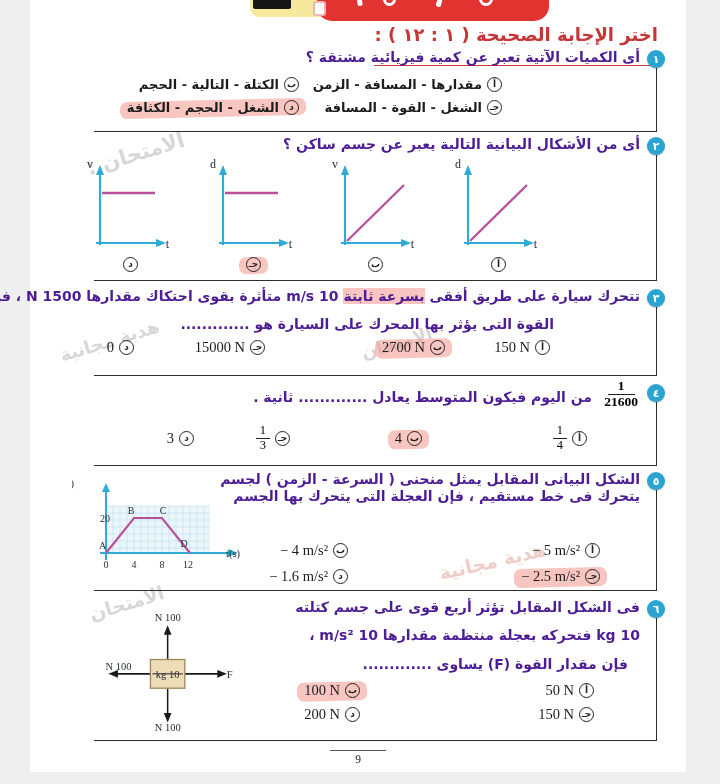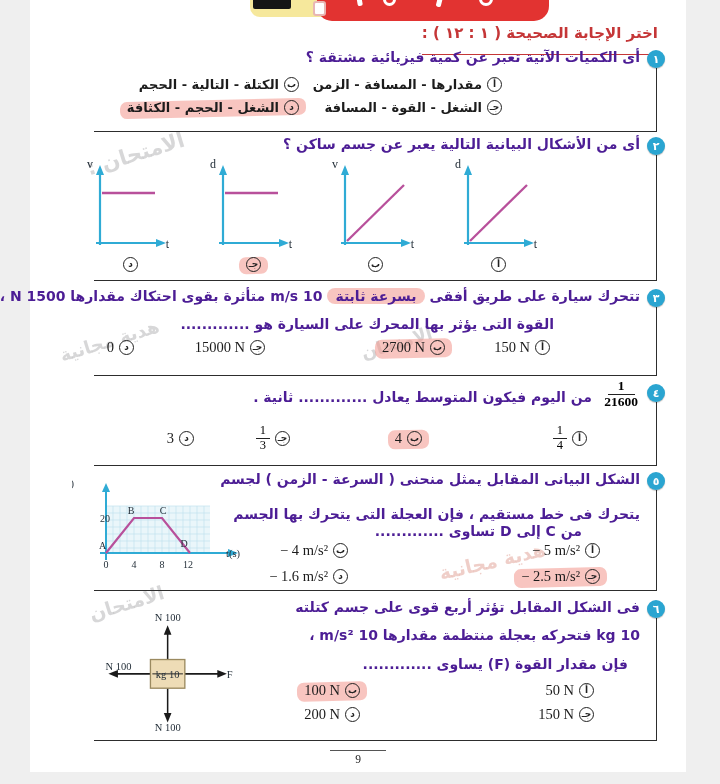--- a/index.html
+++ b/index.html
@@ -10,35 +10,35 @@
   
   .banner-yellow { position:absolute; left:220px; top:0; width:84px; height:17px; background:#f6e89c; border-radius:0 0 10px 10px; }
   .banner-black  { position:absolute; left:223px; top:0; width:38px; height:9px; background:#151515; border-radius:0 0 2px 2px; }
   .banner-red    { position:absolute; left:287px; top:0; width:232px; height:21px; background:#e23331; border-radius:0 0 15px 15px; overflow:hidden; }
   .banner-conn   { position:absolute; left:283px; top:1px; width:13px; height:15px; background:#fff; border:2px solid #e8b6b4; border-radius:3px; }
   .bg1 { position:absolute; left:66px; top:-7px; width:13px; height:13px; border:3px solid #fff; border-radius:50%; }
   .bg2 { position:absolute; left:120px; top:-5px; width:5px; height:12px; background:#fff; border-radius:2px; transform:rotate(14deg); }
   .bg3 { position:absolute; left:162px; top:-8px; width:14px; height:14px; border:3px solid #fff; border-radius:50%; }
   .bg4 { position:absolute; left:40px; top:-5px; width:5px; height:11px; background:#fff; border-radius:2px; transform:rotate(-10deg); }
 
-  .hdr { position:absolute; right:28px; top:24px; color:#c53637; font-weight:bold; font-size:15px; border-bottom:1.4px solid #c53637; padding-bottom:12px; }
+  .hdr { position:absolute; right:28px; top:24px; color:#c53637; font-weight:bold; font-size:18px; border-bottom:1.4px solid #c53637; padding-bottom:20px; }
 
   .badge { position:absolute; right:21px; width:18px; height:18px; border-radius:50%; background:#2aa5d1; color:#fff; font-size:11px; font-weight:bold; display:flex; align-items:center; justify-content:center; box-shadow:0 1px 1px rgba(0,0,0,.25); z-index:2; }
   .vline { position:absolute; right:29px; border-right:1.7px solid #2d2d2d; }
   .bline { position:absolute; left:64px; right:29px; border-bottom:1.8px solid #2d2d2d; }
 
   .qtext { position:absolute; color:#4c1d95; font-weight:bold; font-size:14px; white-space:nowrap; }
   .opt { position:absolute; display:inline-flex; align-items:center; direction:rtl; white-space:nowrap; z-index:1; }
   .circ { width:15px; height:15px; border:1.3px solid #222; border-radius:50%; display:inline-flex; align-items:center; justify-content:center; font-size:9px; font-weight:bold; color:#222; margin-left:5px; flex:0 0 15px; line-height:1; }
   .olbl { font-size:13px; font-weight:bold; color:#1c1c1c; }
   .latin { font-family:"Liberation Serif", serif; font-size:14.5px; font-weight:normal; direction:ltr; unicode-bidi:isolate; }
 
   .swipe { }
   .swipe::before { content:""; position:absolute; left:-7px; right:-7px; top:0px; bottom:-2px; background:rgba(242,150,140,.55); border-radius:7px; transform:rotate(-1.4deg); z-index:-1; }
-  .hl-inline { background:rgba(242,150,140,.55); border-radius:8px; padding:0 8px; }
+  .hl-inline { background:rgba(242,150,140,.55); border-radius:0; padding:0 0; }
 
   .frac { display:inline-flex; flex-direction:column; align-items:center; font-family:"Liberation Serif", serif; font-size:12.5px; line-height:1.1; vertical-align:middle; direction:ltr; }
   .frac .fnum { border-bottom:1.2px solid #222; padding:0 4px; }
   .bigfrac { position:absolute; right:48px; top:379px; font-weight:bold; font-size:13.5px; }
   .bigfrac .fnum { padding:0 10px; }
 
   .minigraph { position:absolute; top:157px; }
   .g-circle-row { position:absolute; top:257px; }
 
   .wm { position:absolute; color:rgba(175,175,178,.5); font-size:21px; font-weight:bold; transform:rotate(-17deg); white-space:nowrap; z-index:0; }
@@ -202,22 +202,21 @@
   </span>
   <span class="opt" style="right:492px; top:430px;">
     <span class="circ">د</span>
     <span class="olbl latin">3</span>
   </span>
 
   <div class="badge" style="top:472px;">٥</div>
   <div class="vline" style="top:490px; height:100px;"></div>
   <div class="bline" style="top:590px;"></div>
   <div class="qtext" style="right:46px; top:471px;">الشكل البيانى المقابل يمثل منحنى ( السرعة - الزمن ) لجسم</div>
-  <div class="qtext" style="right:46px; top:506px;">يتحرك فى خط مستقيم ، فإن العجلة التى يتحرك بها الجسم</div>
-  <div class="qtext" style="right:104px; top:523px;">من C إلى D تساوى .............</div>
+  <div class="qtext" style="right:46px; top:488px;">يتحرك فى خط مستقيم ، فإن العجلة التى يتحرك بها الجسم</div>
 
   <svg style="position:absolute; left:42px; top:476px;" width="190" height="100" viewBox="0 0 190 100">
     <rect x="34" y="30" width="104" height="47" fill="#eaf6fa"></rect>
     <g stroke="#c2e2ee" stroke-width="0.7">
       <line x1="41" y1="30" x2="41" y2="77"></line>
         <line x1="48" y1="30" x2="48" y2="77"></line>
         <line x1="55" y1="30" x2="55" y2="77"></line>
         <line x1="62" y1="30" x2="62" y2="77"></line>
         <line x1="69" y1="30" x2="69" y2="77"></line>
         <line x1="76" y1="30" x2="76" y2="77"></line>

